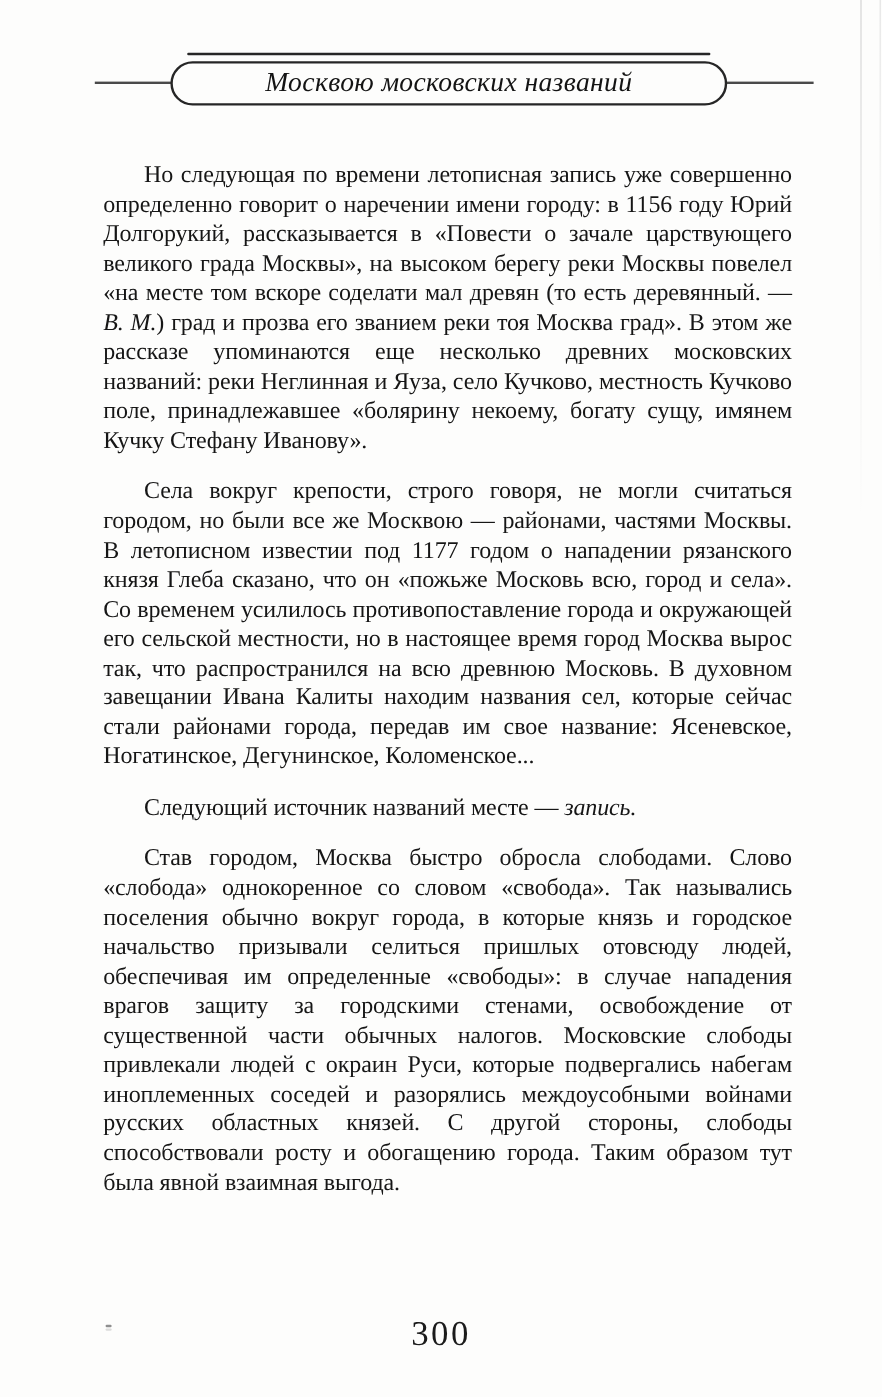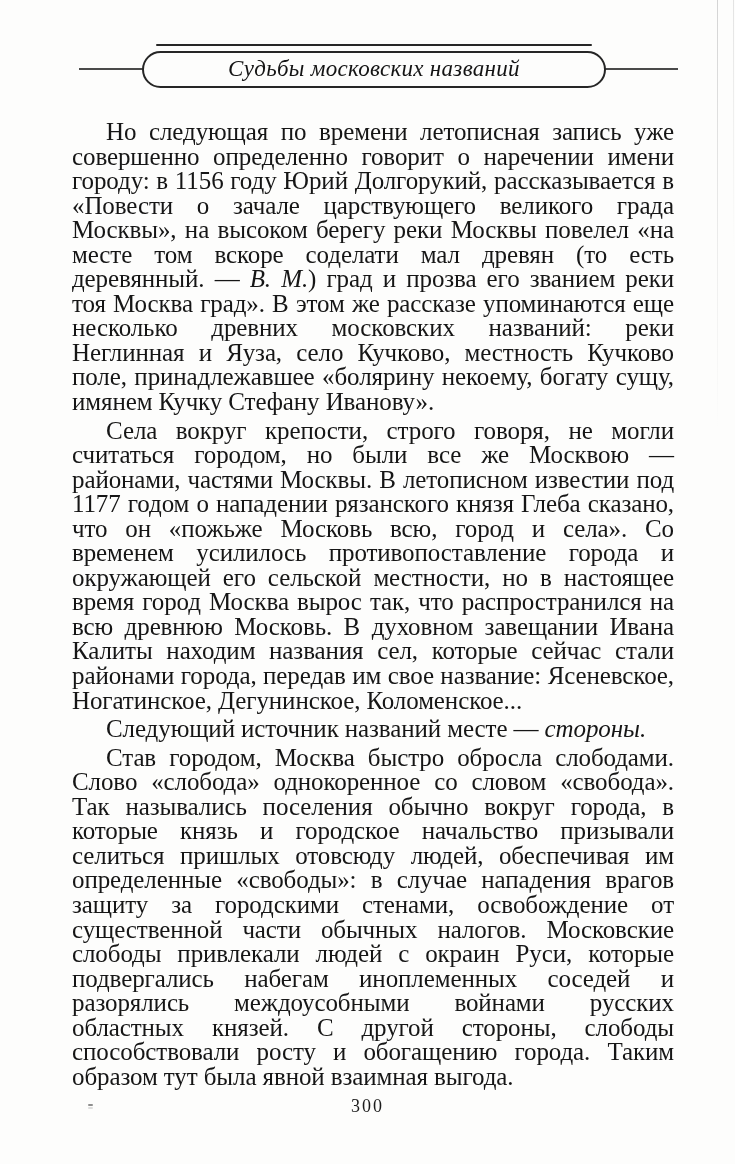--- a/index.html
+++ b/index.html
@@ -54,37 +54,37 @@
     transform: translateY(-1px);
   }
 
   
   .body-text {
     position: absolute;
     left: 68px; top: 116px;
     width: 610px;
   }
   .body-text p.para {
-    margin: 4px;
+    margin: 18px;
     text-indent: 34px;
     text-align: justify;
-    font-size: 25px;
+    font-size: 20px;
     line-height: 24.55px;
     letter-spacing: -0.1px;
     color: #161616;
   }
   .body-text .it { font-style: italic; }
 
   
   .page-number {
     position: absolute;
     left: 0; right: 0;
     top: 1096px;
     text-align: center;
-    font-size: 18px;
+    font-size: 29px;
     letter-spacing: 2px;
     color: #1b1b1b;
   }
 
   
   .scan-line-a {
     position: absolute;
     left: 717px; top: 0;
     width: 1px; height: 430px;
     background: linear-gradient(#d4d4d4, rgba(212,212,212,0));
@@ -105,28 +105,28 @@
   }
 </style>
 </head>
 <body>
 
 <div>
   <div class="header-left-rule"></div>
   <div class="header-accent"></div>
   <div class="header-right-rule"></div>
   <div class="header-capsule">
-    <span class="header-title">Судьбы московских названий</span>
+    <span class="header-title">Москвою московских названий</span>
   </div>
 </div>
 
 <div class="body-text">
     <p class="para"><span>Но следующая по времени летописная запись уже совершенно определенно говорит о наречении имени городу: в 1156 году Юрий Долгорукий, рассказывается в «Повести о зачале царствующего великого града Москвы», на высоком берегу реки Москвы повелел «на месте том вскоре соделати мал древян (то есть деревянный. — </span><span class="it">В. М.</span><span>) град и прозва его званием реки тоя Москва град». В этом же рассказе упоминаются еще несколько древних московских названий: реки Неглинная и Яуза, село Кучково, местность Кучково поле, принадлежавшее «болярину некоему, богату сущу, имянем Кучку Стефану Иванову».</span></p>
     <p class="para"><span>Села вокруг крепости, строго говоря, не могли считаться городом, но были все же Москвою — районами, частями Москвы. В летописном известии под 1177 годом о нападении рязанского князя Глеба сказано, что он «пожьже Московь всю, город и села». Со временем усилилось противопоставление города и окружающей его сельской местности, но в настоящее время город Москва вырос так, что распространился на всю древнюю Московь. В духовном завещании Ивана Калиты находим названия сел, которые сейчас стали районами города, передав им свое название: Ясеневское, Ногатинское, Дегунинское, Коломенское...</span></p>
-    <p class="para"><span>Следующий источник названий месте — </span><span class="it">стороны.</span></p>
+    <p class="para"><span>Следующий источник названий месте — </span><span class="it">запись.</span></p>
     <p class="para"><span>Став городом, Москва быстро обросла слободами. Слово «слобода» однокоренное со словом «свобода». Так назывались поселения обычно вокруг города, в которые князь и городское начальство призывали селиться пришлых отовсюду людей, обеспечивая им определенные «свободы»: в случае нападения врагов защиту за городскими стенами, освобождение от существенной части обычных налогов. Московские слободы привлекали людей с окраин Руси, которые подвергались набегам иноплеменных соседей и разорялись междоусобными войнами русских областных князей. С другой стороны, слободы способствовали росту и обогащению города. Таким образом тут была явной взаимная выгода.</span></p>
   </div>
 
 <div class="page-number">300</div>
 
 <div class="scan-line-a"></div>
 <div class="scan-line-b"></div>
 <div class="scan-speck"></div>
 
 </body></html>

